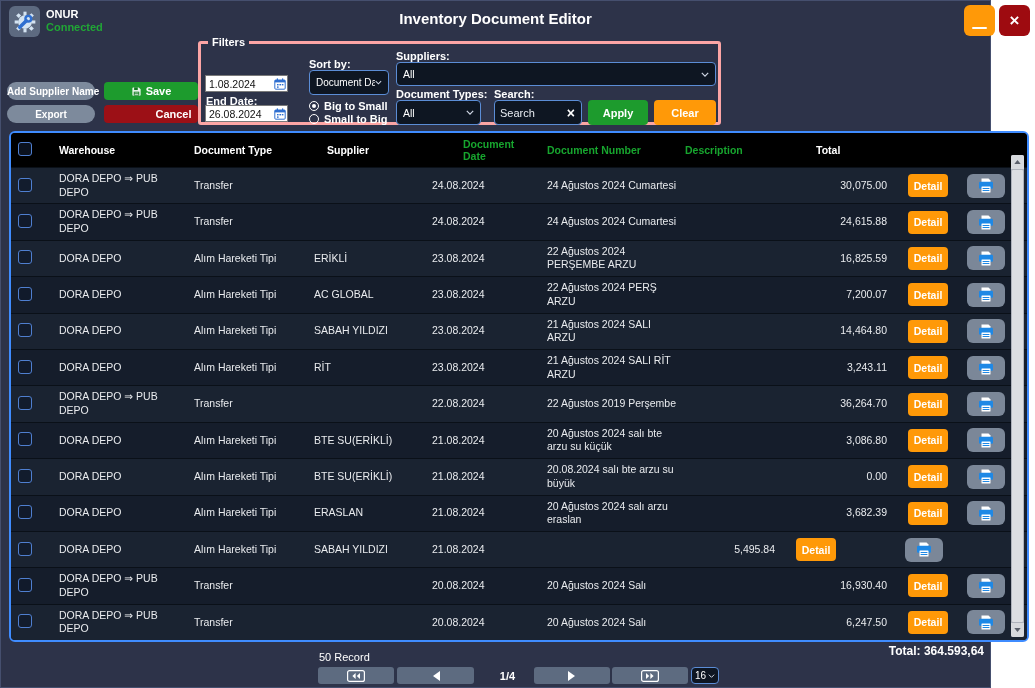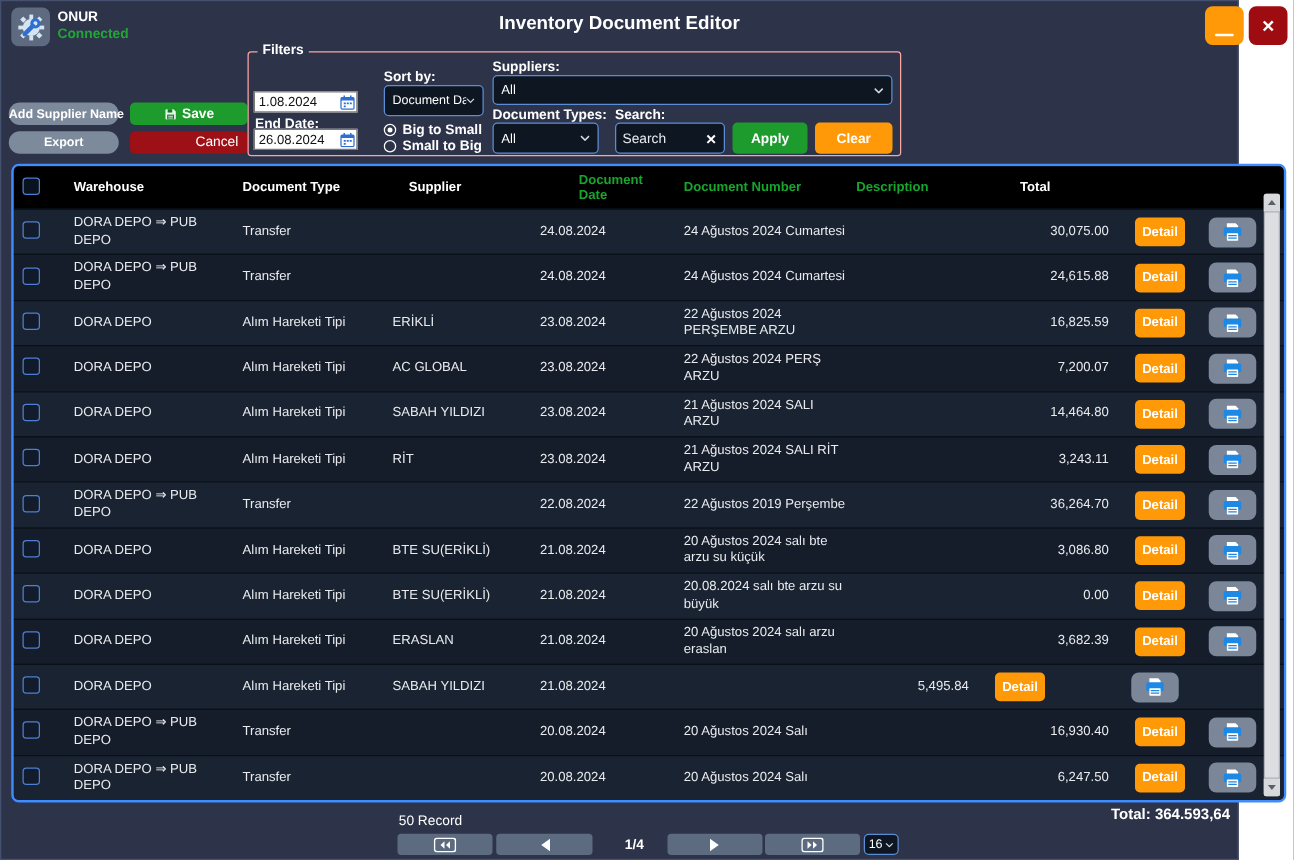--- a/index.html
+++ b/index.html
@@ -9,21 +9,21 @@
   
   .logo-btn{position:absolute;left:8px;top:5px;width:31px;height:31px;background:#5d6a80;border-radius:6px;border:none;display:flex;align-items:center;justify-content:center;cursor:pointer;}
   .user-name{position:absolute;left:45px;top:7px;font-size:11px;font-weight:700;color:#fff;}
   .user-status{position:absolute;left:45px;top:20px;font-size:11px;font-weight:700;color:#21a636;}
   .app-title{position:absolute;left:0;right:0;top:9px;text-align:center;font-size:15px;font-weight:700;color:#fff;}
   .btn-min{position:absolute;left:963px;top:4px;width:31px;height:31px;background:#ff9908;border:none;border-radius:6px;cursor:pointer;}
   .btn-min .bar{position:absolute;left:8px;right:8px;bottom:7px;height:2.5px;background:#fff;border-radius:2px;}
   .btn-close{position:absolute;left:998px;top:4px;width:31px;height:31px;background:#9e0b10;border:none;border-radius:6px;color:#fff;font-size:17px;font-weight:700;line-height:29px;text-align:center;cursor:pointer;}
 
   
-  .filters{position:absolute;left:197px;top:40px;width:523px;height:84px;border:1px solid #fca5a5;border-radius:3px;}
+  .filters{position:absolute;left:197px;top:40px;width:523px;height:84px;border:3px solid #fca5a5;border-radius:3px;}
   .filters-legend{position:absolute;left:7px;top:-8px;background:#2d3349;padding:0 4px;font-size:11px;font-weight:700;color:#fff;}
   .flabel{position:absolute;font-size:11px;font-weight:600;color:#fff;white-space:nowrap;}
   .date-box{position:absolute;left:4px;width:83px;height:17px;background:#fff;border:1px solid #7a7a7a;display:flex;align-items:center;}
   .date-box input{flex:1;min-width:0;border:none;outline:none;background:#fff;color:#111;font-size:10.5px;padding-left:3px;}
   .date-box .cal{width:15px;display:flex;align-items:center;justify-content:center;}
   .combo{position:absolute;background:#0e1622;border:1.5px solid #5b8dd6;border-radius:4px;color:#fff;display:flex;align-items:center;justify-content:space-between;padding:0 6px;cursor:pointer;}
   .combo .val{font-size:10.5px;white-space:nowrap;overflow:hidden;}
   .radio-row{position:absolute;display:flex;align-items:center;gap:5px;cursor:pointer;}
   .radio{width:10px;height:10px;border:1.5px solid #fff;border-radius:50%;position:relative;flex:none;}
   .radio.sel::after{content:"";position:absolute;left:1.5px;top:1.5px;width:4px;height:4px;background:#fff;border-radius:50%;}
@@ -33,21 +33,21 @@
   .search-box input::placeholder{color:#e8ecf2;opacity:1;}
   .search-clear{background:none;border:none;color:#fff;font-size:14px;font-weight:700;cursor:pointer;line-height:1;padding:0 1px;}
   .btn-apply{position:absolute;left:387px;top:56px;width:60px;height:25px;background:#1d9b2d;border:none;border-radius:4px;color:#fff;font-size:11px;font-weight:600;cursor:pointer;}
   .btn-clear{position:absolute;left:453px;top:56px;width:62px;height:25px;background:#ff9908;border:none;border-radius:4px;color:#fff;font-size:11px;font-weight:600;cursor:pointer;}
 
   
   .btn-gray{position:absolute;background:#7d8a9c;border:none;border-radius:9px;color:#fff;font-size:10px;font-weight:600;cursor:pointer;white-space:nowrap;}
   .btn-add{left:6px;top:81px;width:88px;height:18px;}
   .btn-export{left:6px;top:104px;width:88px;height:18px;}
   .btn-save{position:absolute;left:103px;top:81px;width:94px;height:18px;background:#1d9b2d;border:none;border-radius:4px;color:#fff;font-size:11px;font-weight:600;cursor:pointer;display:flex;align-items:center;justify-content:center;gap:4px;}
-  .btn-cancel{position:absolute;left:103px;top:104px;width:94px;height:18px;background:#9c1016;border:none;border-radius:4px;color:#fff;font-size:11px;font-weight:400;cursor:pointer;padding-left:45px;}
+  .btn-cancel{position:absolute;left:103px;top:104px;width:94px;height:18px;background:#9c1016;border:none;border-radius:4px;color:#fff;font-size:11px;font-weight:700;cursor:pointer;padding-left:45px;}
 
   
   .table{position:absolute;left:8px;top:130px;width:1020px;height:511px;background:#0e1724;border:2px solid #3f8cff;border-radius:6px;overflow:hidden;}
   .thead,.trow{display:grid;grid-template-columns:40px 135px 120px 118px 115px 138px 108px 112px 62px 55px;align-items:center;}
   .thead{height:34px;background:#000000;}
   .th{font-size:10.5px;font-weight:600;color:#fff;padding-left:8px;}
   .th.green{color:#17a52e;}
   .th-supplier{padding-left:21px;}
   .th-date{padding-left:39px;}
   .th-total{padding-left:31px;}

